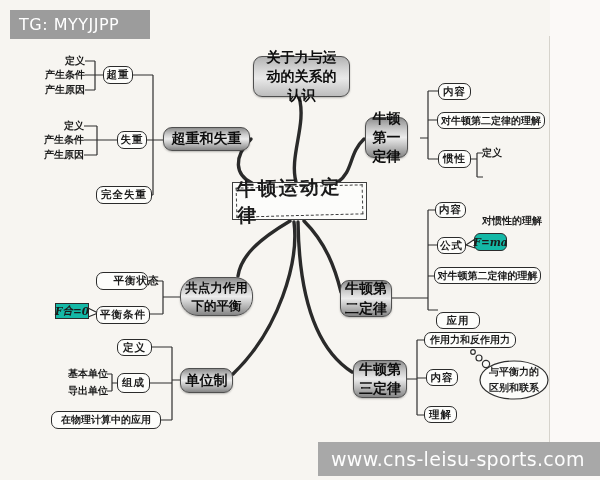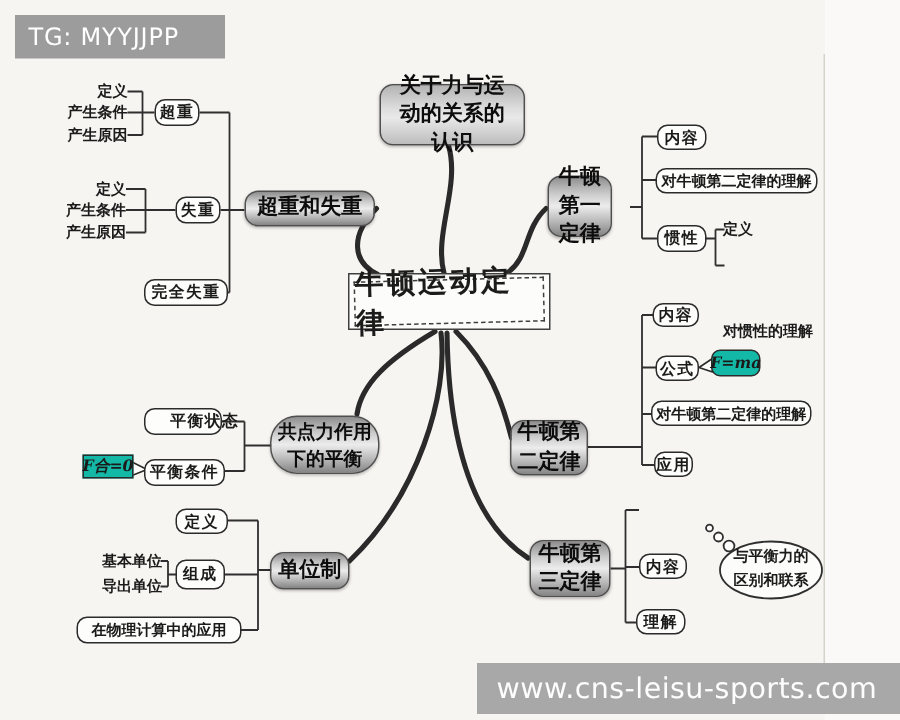--- a/index.html
+++ b/index.html
@@ -117,23 +117,24 @@
   <div class="plain" style="left:482px;top:147px;width:26px;height:12px;">定义</div>
   <div class="plain" style="left:482px;top:171px;width:64px;height:12px;margin-top:44px;">对惯性的理解</div>
 
   <div class="topic" style="left:340px;top:280px;width:52px;height:37px;">牛顿第二定律</div>
   <div class="leaf" style="left:435px;top:202px;width:31px;height:16px;">内容</div>
   <div class="leaf" style="left:437px;top:237px;width:29px;height:17px;">公式</div>
   <div class="callout" style="left:474px;top:233px;width:33px;height:18px;border-radius:6px;">
     <span class="formula">F=ma</span>
   </div>
   <div class="leaf sm" style="left:434px;top:267px;width:107px;height:17px;">对牛顿第二定律的理解</div>
-  <div class="leaf" style="left:436px;top:301px;width:26px;height:17px;">应用</div>
+  <div class="leaf" style="left:436px;top:312px;width:44px;height:17px;">应用</div>
 
   <div class="topic" style="left:353px;top:360px;width:54px;height:38px;">牛顿第三定律</div>
+  <div class="leaf sm" style="left:424px;top:332px;width:92px;height:16px;">作用力和反作用力</div>
   <div class="leaf" style="left:426px;top:369px;width:32px;height:17px;">内容</div>
   <div class="leaf" style="left:424px;top:406px;width:33px;height:17px;">理解</div>
   <div class="bubble-text" style="left:486px;top:362px;width:56px;height:36px;">与平衡力的区别和联系</div>
 
   <div class="topic eqw" style="left:180px;top:277px;width:73px;height:39px;">共点力作用下的平衡</div>
   <div class="leaf" style="left:96px;top:272px;width:52px;height:18px;padding-left:29px;">平衡状态</div>
   <div class="leaf" style="left:96px;top:306px;width:54px;height:18px;">平衡条件</div>
   <div class="callout" style="left:55px;top:303px;width:34px;height:16px;">
     <span class="formula">F</span>
       <span class="formula sub">合</span>

